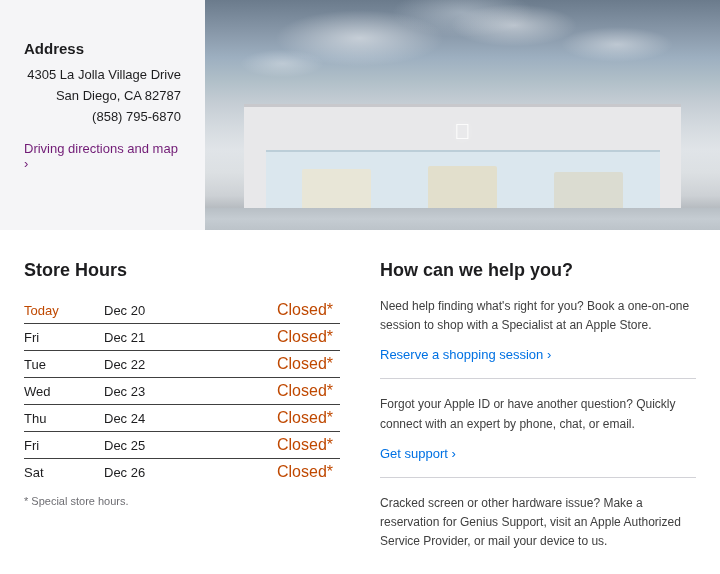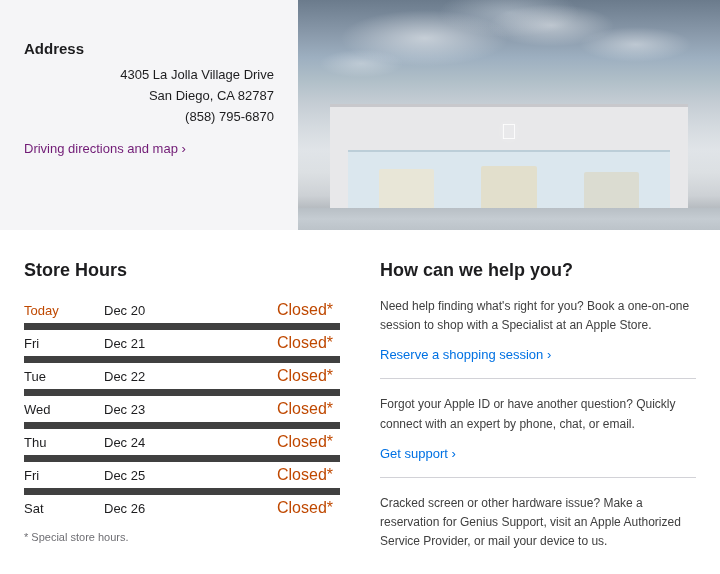--- a/index.html
+++ b/index.html
@@ -11,21 +11,21 @@
     }
 
     .top-section {
       display: flex;
       flex-direction: row;
       background: #f5f5f7;
       min-height: 230px;
     }
 
     .address-panel {
-      width: 298px;
+      width: 205px;
       padding: 40px 24px 30px 24px;
       display: flex;
       flex-direction: column;
       justify-content: flex-start;
       background: #f5f5f7;
       flex-shrink: 0;
     }
 
     .address-label {
       font-size: 15px;
@@ -190,21 +190,21 @@
       font-weight: 700;
       color: #1d1d1f;
       margin-bottom: 16px;
     }
 
     .hours-row {
       display: flex;
       flex-direction: row;
       align-items: center;
       padding: 4px 0;
-      border-bottom: 7px solid #404040;
+      border-bottom: 1px solid #404040;
     }
 
     .hours-row:last-child {
       border-bottom: none;
     }
 
     .day-cell {
       width: 80px;
       font-size: 13px;
       color: #1d1d1f;

